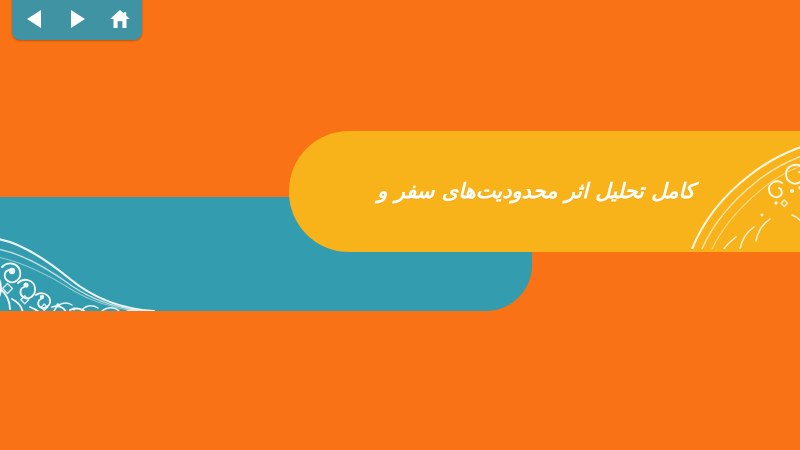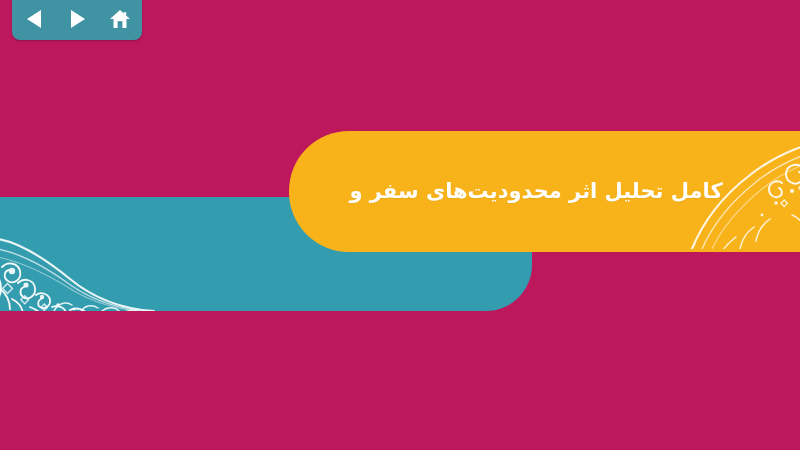--- a/index.html
+++ b/index.html
@@ -11,22 +11,23 @@
     height: 450px;
     overflow: hidden;
     background: #4a4a48;
     font-family: "DejaVu Sans", sans-serif;
     position: relative;
   }
 
   #slide-root {
     position: absolute;
     inset: 0;
-    background: #be185d;
-    overflow: hidden;
+    background: #f97316;
+    overflow: hidden;
+    font-style: italic;
   }
 
   
   #nav-bar {
     position: absolute;
     left: 12px;
     top: -12px;
     width: 130px;
     height: 52px;
     background: #3f93a3;

